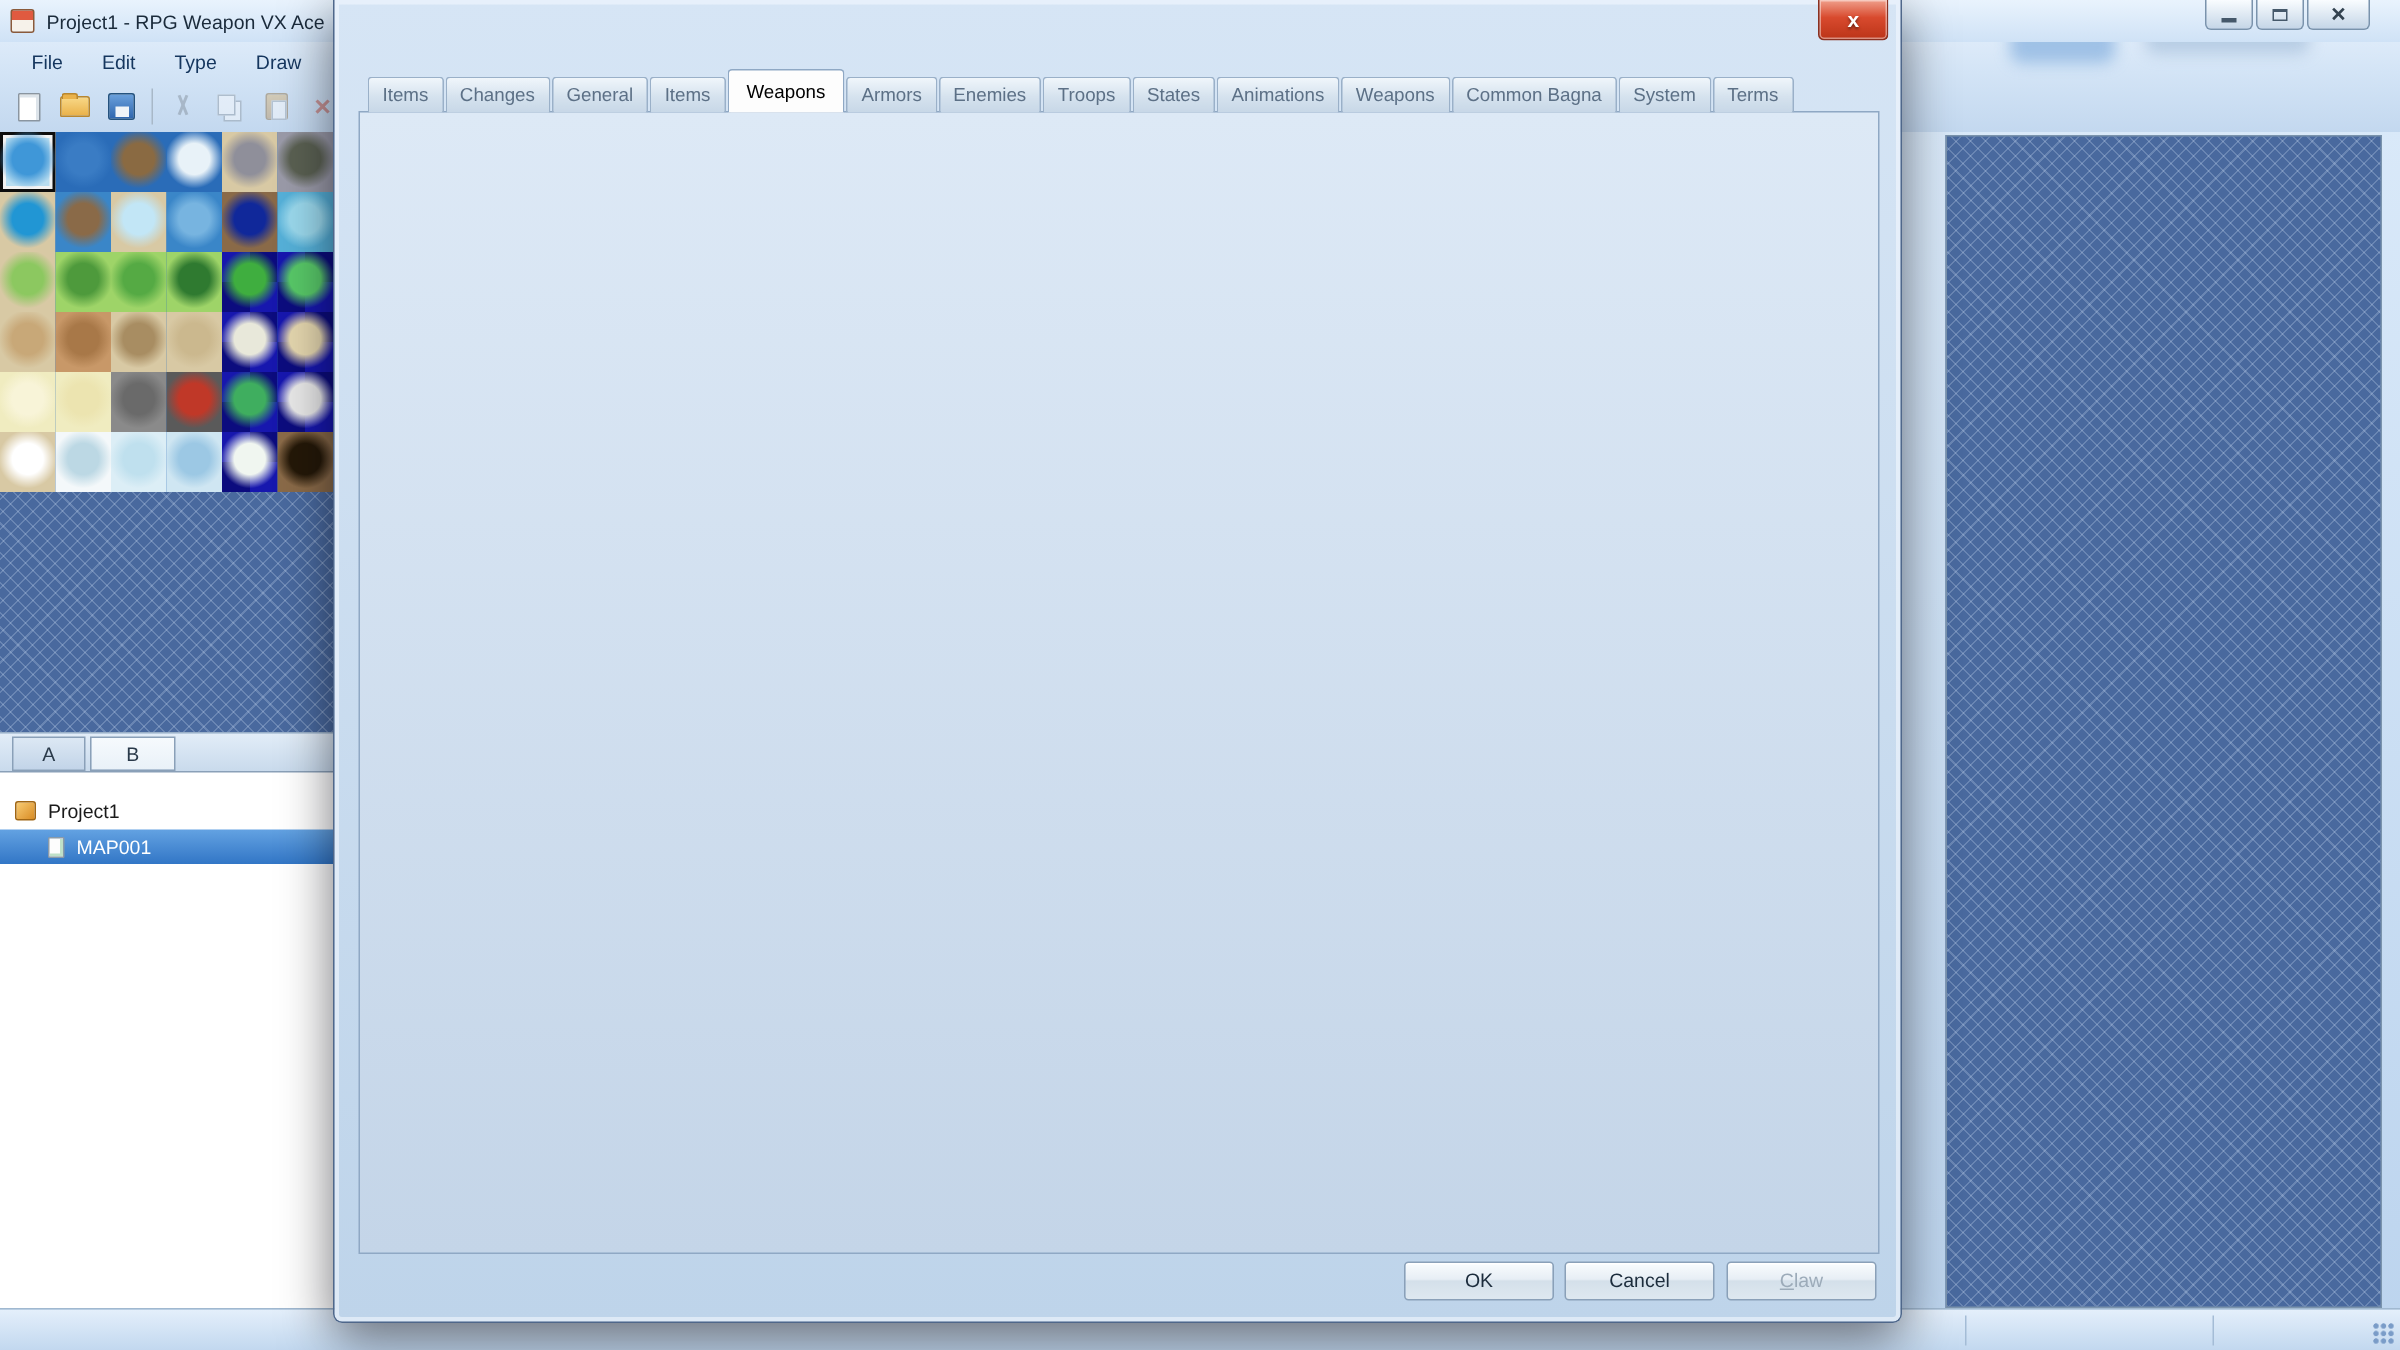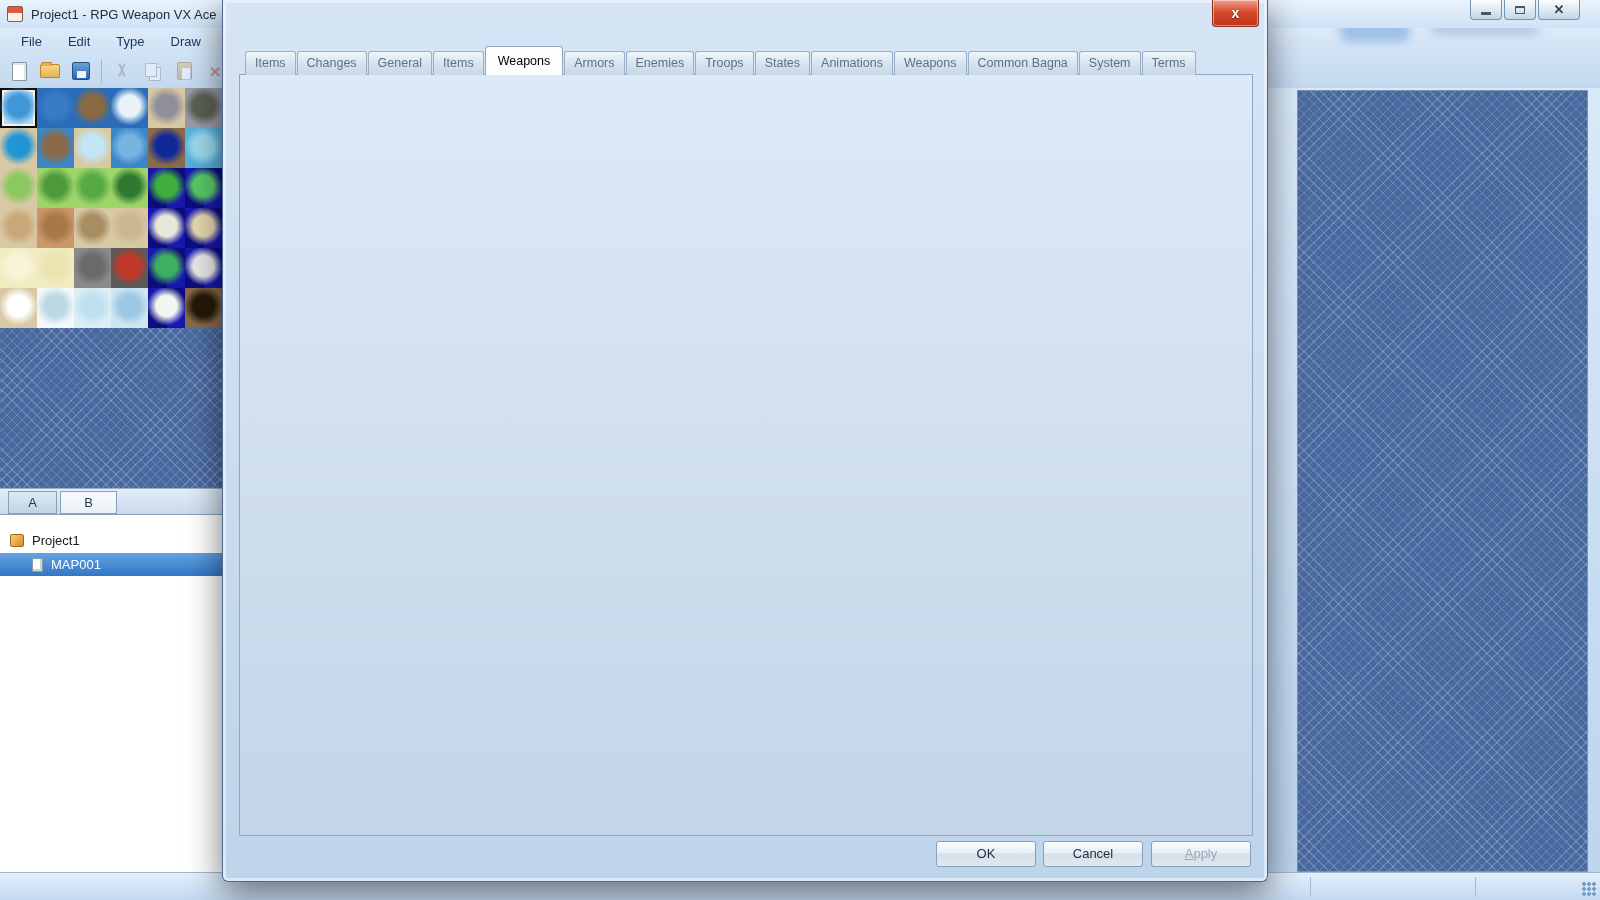--- a/index.html
+++ b/index.html
@@ -677,14 +677,14 @@
     </div>
   </div>
 
   <div class="panel p-note">
     <span class="ptitle">Note</span>
     <textarea class="tarea note-area" style=""></textarea>
   </div>
 
   <div class="btn dlgbtn b-ok">OK</div>
   <div class="btn dlgbtn b-cancel">Cancel</div>
-  <div class="btn dlgbtn b-apply">Apply</div>
+  <div class="btn dlgbtn b-apply">Claw</div>
 </div>
 
 </body></html>

